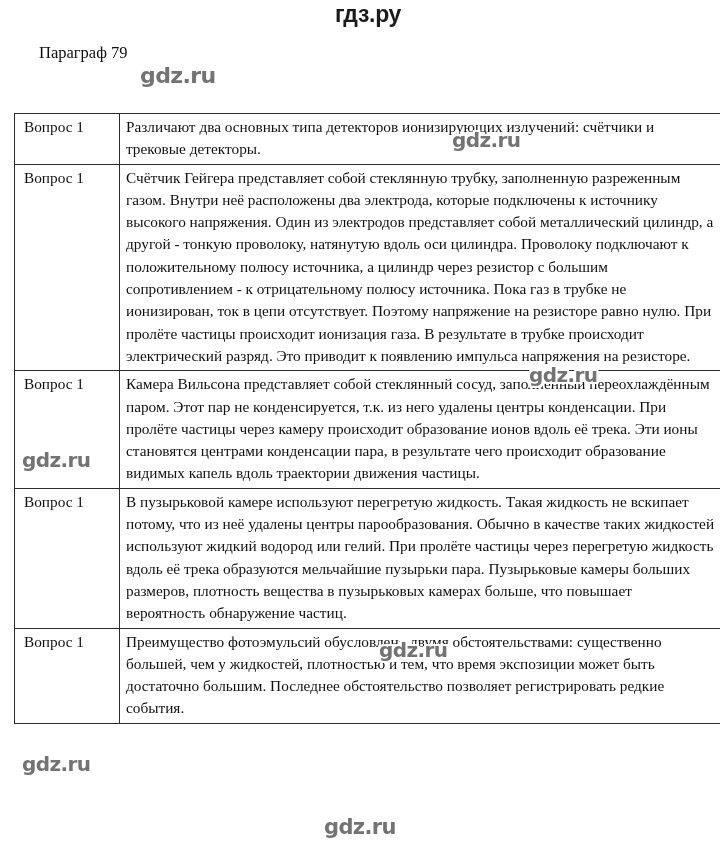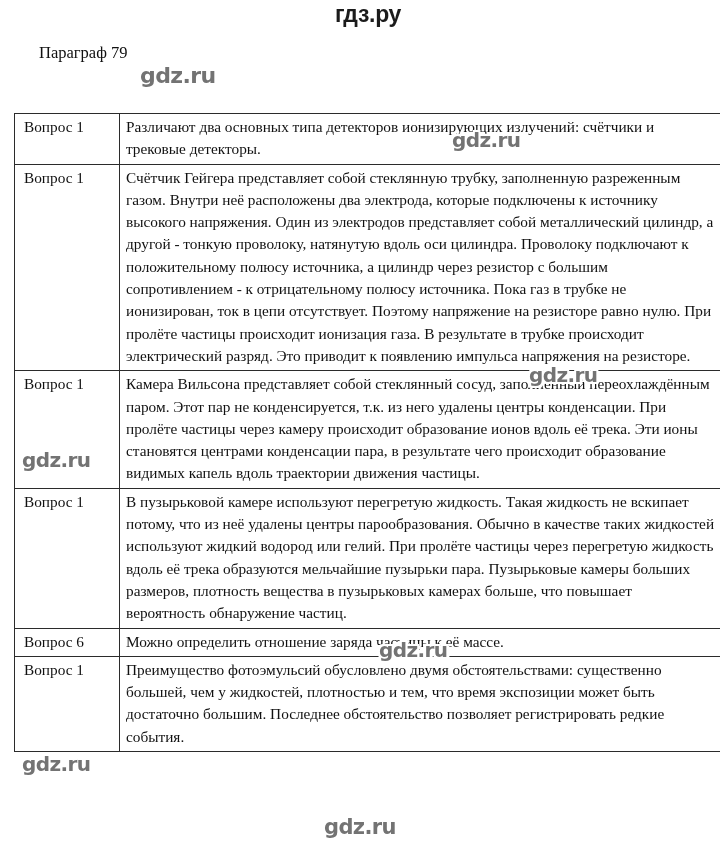--- a/index.html
+++ b/index.html
@@ -136,24 +136,20 @@
       </tr>
       <tr>
         <td class="q-label">Вопрос 1</td>
         <td class="q-body">Камера Вильсона представляет собой стеклянный сосуд, заполненный переохлаждённым паром. Этот пар не конденсируется, т.к. из него удалены центры конденсации. При пролёте частицы через камеру происходит образование ионов вдоль её трека. Эти ионы становятся центрами конденсации пара, в результате чего происходит образование видимых капель вдоль траектории движения частицы.</td>
       </tr>
       <tr>
         <td class="q-label">Вопрос 1</td>
         <td class="q-body">В пузырьковой камере используют перегретую жидкость. Такая жидкость не вскипает потому, что из неё удалены центры парообразования. Обычно в качестве таких жидкостей используют жидкий водород или гелий. При пролёте частицы через перегретую жидкость вдоль её трека образуются мельчайшие пузырьки пара. Пузырьковые камеры больших размеров, плотность вещества в пузырьковых камерах больше, что повышает вероятность обнаружение частиц.</td>
       </tr>
       <tr>
-        <td class="q-label">Вопрос 6</td>
-        <td class="q-body">Можно определить отношение заряда частицы к её массе.</td>
-      </tr>
-      <tr>
         <td class="q-label">Вопрос 1</td>
         <td class="q-body">Преимущество фотоэмульсий обусловлено двумя обстоятельствами: существенно большей, чем у жидкостей, плотностью и тем, что время экспозиции может быть достаточно большим. Последнее обстоятельство позволяет регистрировать редкие события.</td>
       </tr>
     </tbody>
   </table>
 
   <div class="wm wm-shadow wm-head">gdz.ru</div>
   <div class="wm wm-shadow wm-r1">gdz.ru</div>
   <div class="wm wm-shadow wm-r2">gdz.ru</div>
   <div class="wm wm-shadow wm-r3">gdz.ru</div>

